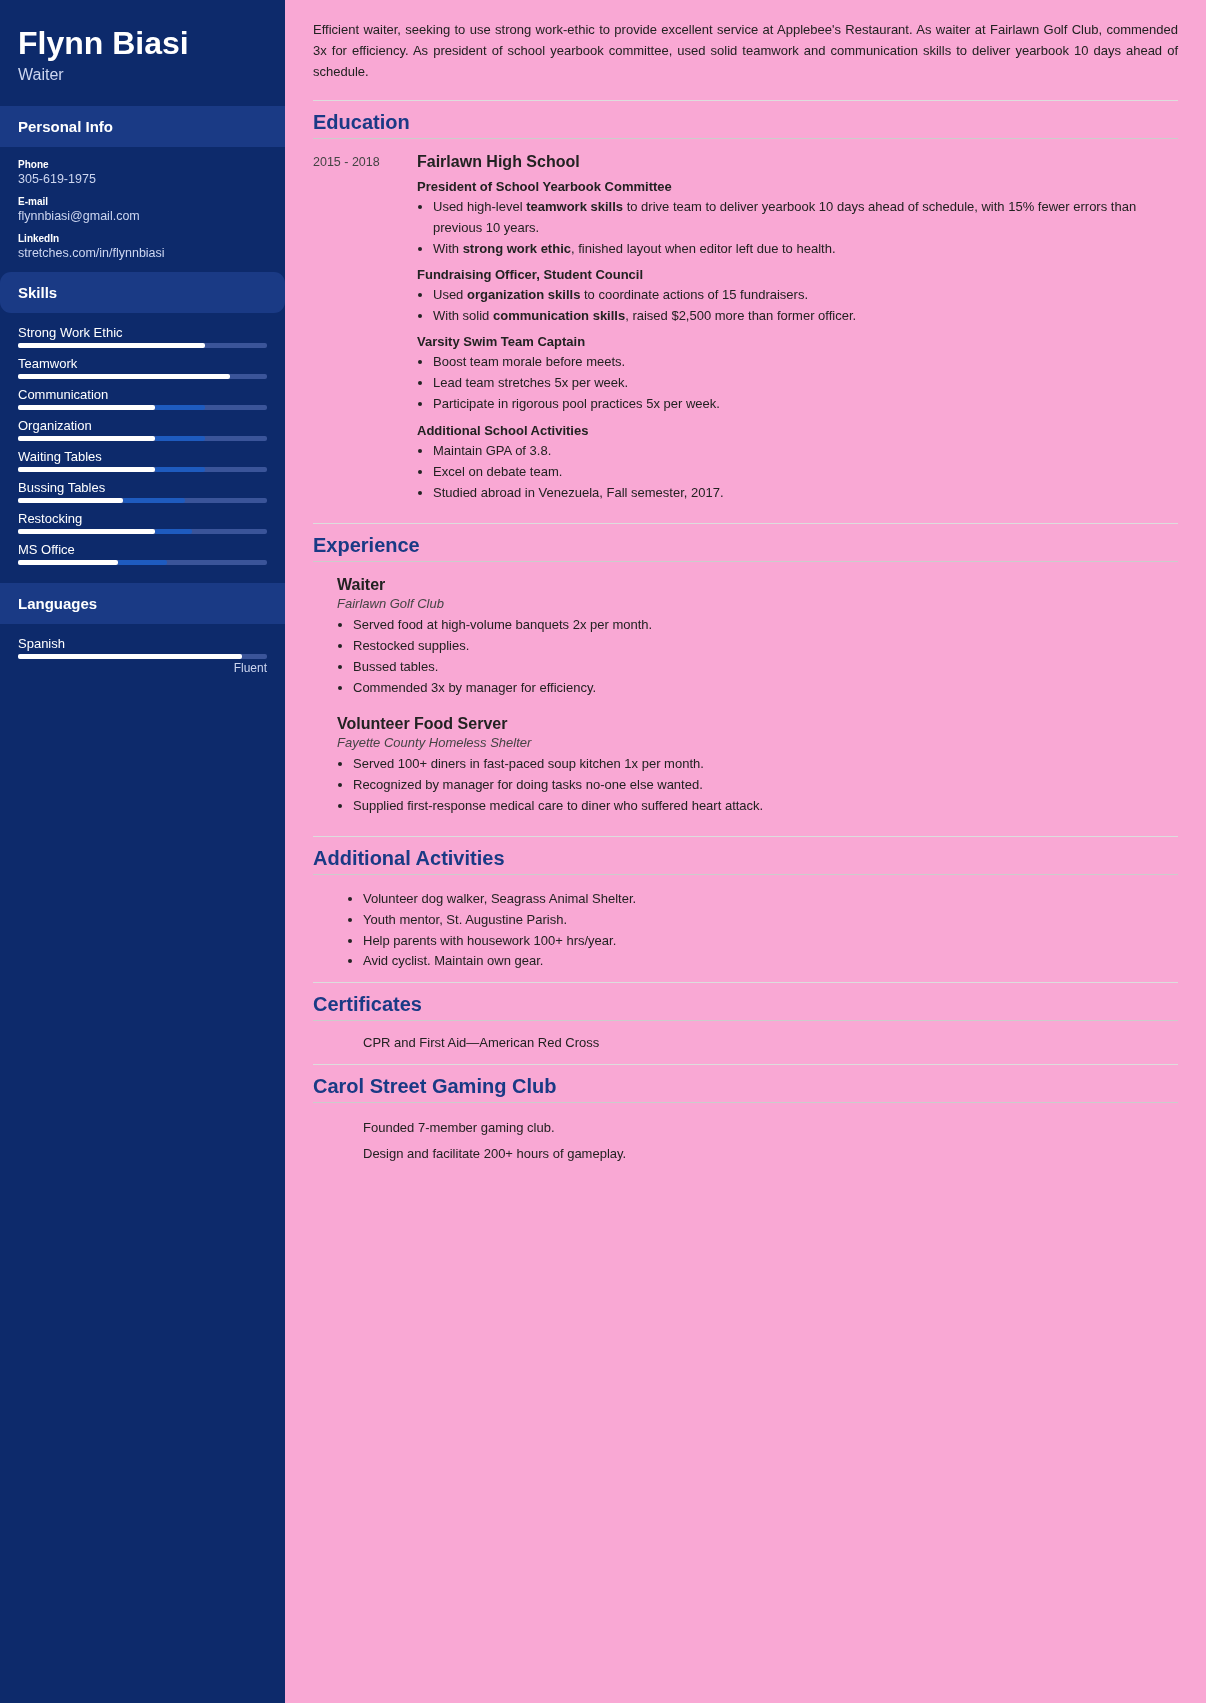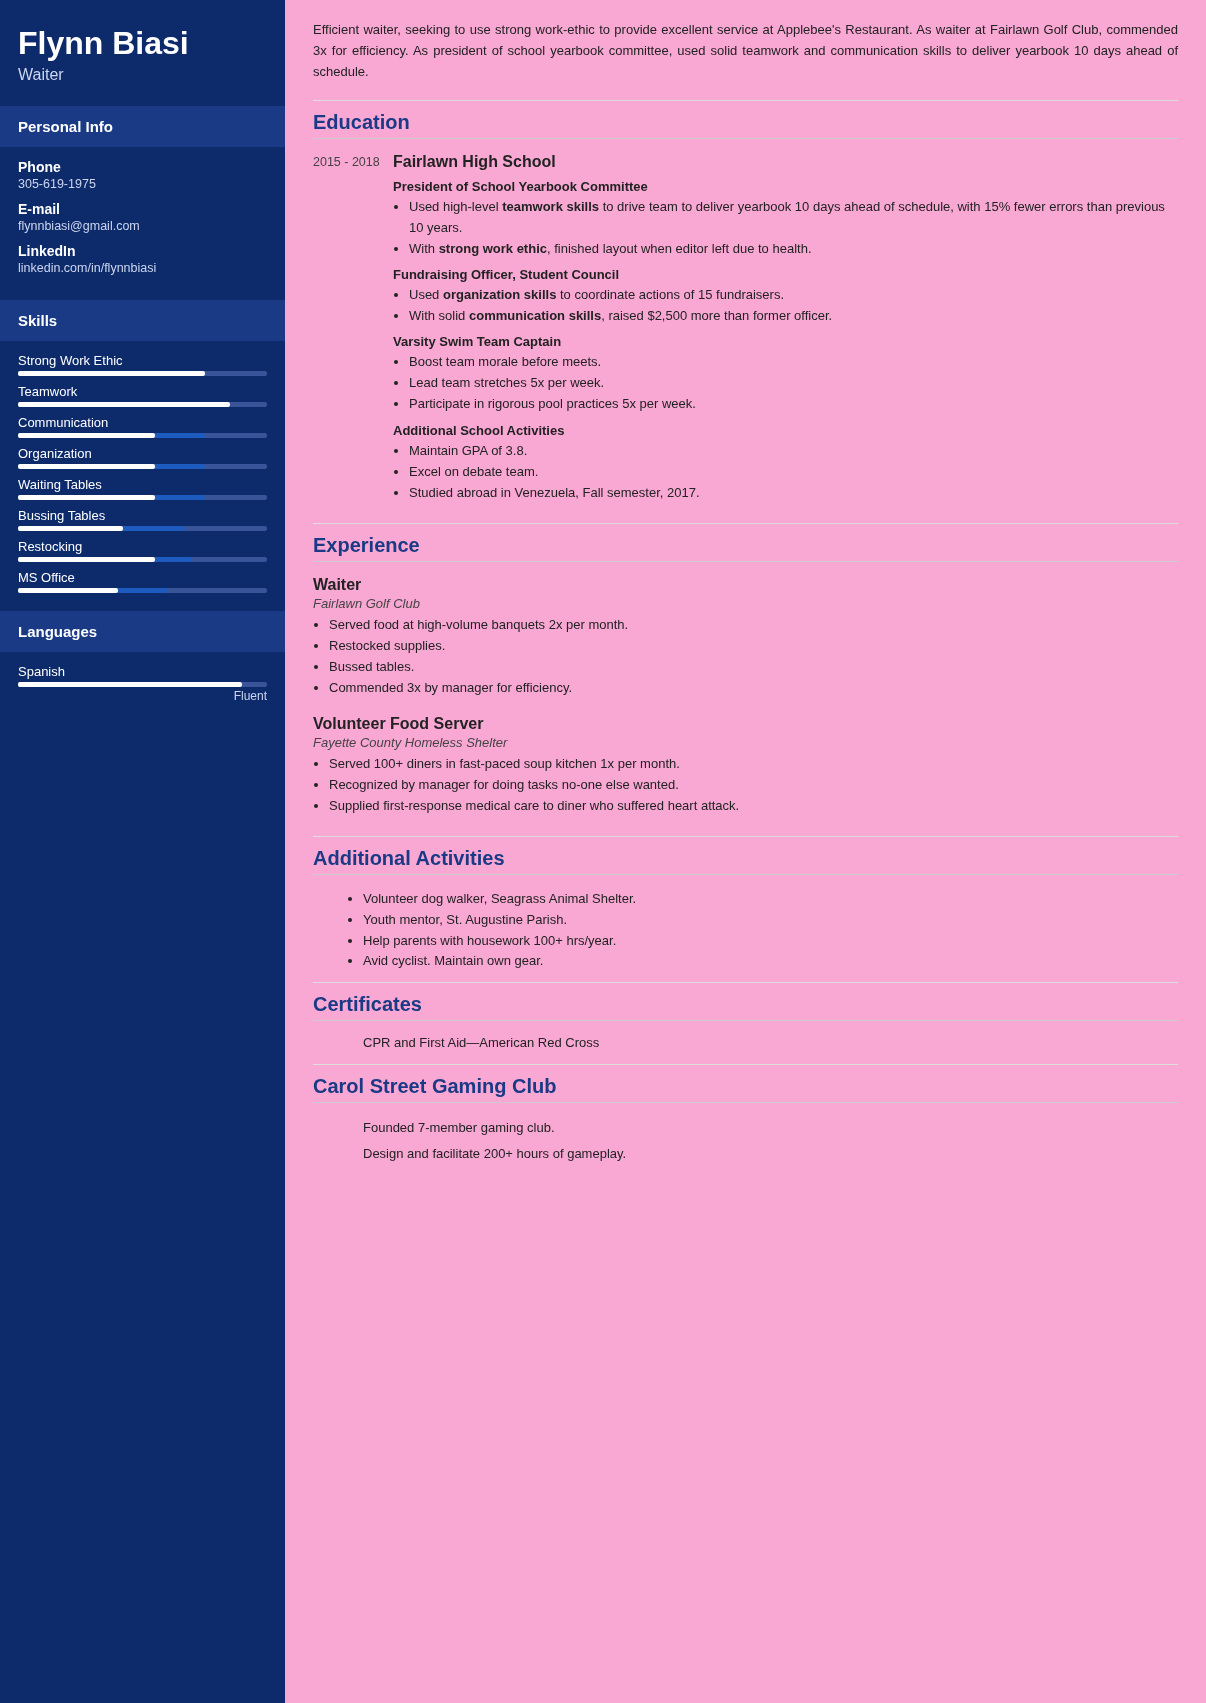--- a/index.html
+++ b/index.html
@@ -38,21 +38,21 @@
       font-size: 15px;
       font-weight: bold;
       padding: 12px 8px;
       margin-bottom: 12px;
       margin-left: -18px;
       margin-right: -18px;
       padding-left: 18px;
     }
     .contact-label {
       font-weight: bold;
-      font-size: 14px;
+      font-size: 10px;
       color: #fff;
       margin-top: 10px;
       margin-bottom: 2px;
     }
     .contact-value {
       font-size: 12.5px;
       color: #cdd6f0;
       margin-bottom: 4px;
     }
     .skill-name {
@@ -115,20 +115,21 @@
       margin-bottom: 10px;
     }
     .entry-date {
       min-width: 80px;
       font-size: 12.5px;
       color: #444;
       padding-top: 2px;
     }
     .entry-content {
       flex: 1;
+      margin-left: 24px;
     }
     .entry-school, .entry-company-title {
       font-size: 16px;
       font-weight: bold;
       color: #222;
       margin-bottom: 2px;
     }
     .entry-role {
       font-size: 13px;
       font-weight: bold;
@@ -200,23 +201,23 @@
 
   <div class="sidebar-section-title">Personal Info</div>
 
   <div class="contact-label">Phone</div>
   <div class="contact-value">305-619-1975</div>
 
   <div class="contact-label">E-mail</div>
   <div class="contact-value">flynnbiasi@gmail.com</div>
 
   <div class="contact-label">LinkedIn</div>
-  <div class="contact-value">linkedin.com/in/flynnbiasi</div>
-
-  <div class="sidebar-section-title" style="margin-top:25px;">Skills</div>
+  <div class="contact-value">stretches.com/in/flynnbiasi</div>
+
+  <div class="sidebar-section-title" style="margin-top:12px;border-radius:11px;">Skills</div>
 
   <div class="skills-section-gap" id="skills-container">
       <div>
         <div class="skill-name">Strong Work Ethic</div>
         <div class="skill-bar-bg">
           <div class="skill-bar-fill" style="width: 75%;"></div>
         </div>
       </div>
       <div>
         <div class="skill-name">Teamwork</div>

